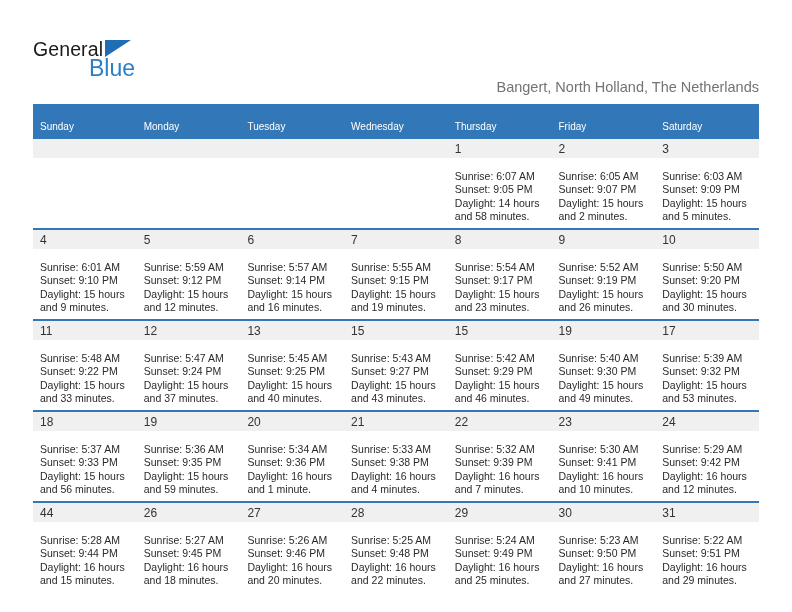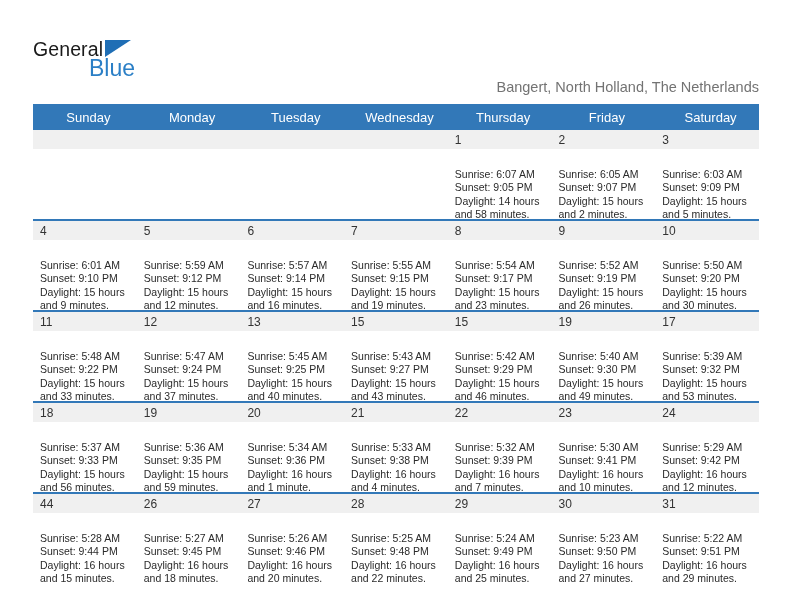--- a/index.html
+++ b/index.html
@@ -95,24 +95,24 @@
     left: 33px;
     top: 104px;
     width: 726px;
     border-collapse: collapse;
     table-layout: fixed;
   }
 
   .calendar th {
     background: #3278b8;
     color: #ffffff;
-    font-size: 13px;
+    font-size: 10px;
     font-weight: normal;
-    text-align: center;
-    padding: 7px 0 4px 7px;
+    text-align: left;
+    padding: 16px 0 4px 7px;
     height: 13px;
     line-height: 13px;
     border: none;
   }
 
   .calendar td {
     vertical-align: top;
     padding: 0;
     border: none;
     width: 103.71px;
@@ -132,21 +132,21 @@
     box-sizing: border-box;
   }
   .daynum {
     font-size: 12px;
     color: #333333;
     padding: 3px 0 0 7px;
     line-height: 14px;
     display: block;
   }
   .details {
-    padding: 19px 6px 0 7px;
+    padding: 12px 6px 0 7px;
     font-size: 10.5px;
     line-height: 13.4px;
     color: #2a2a2a;
   }
   .details div { white-space: nowrap; }
 </style>
 </head>
 <body>
 
 <div class="page">

